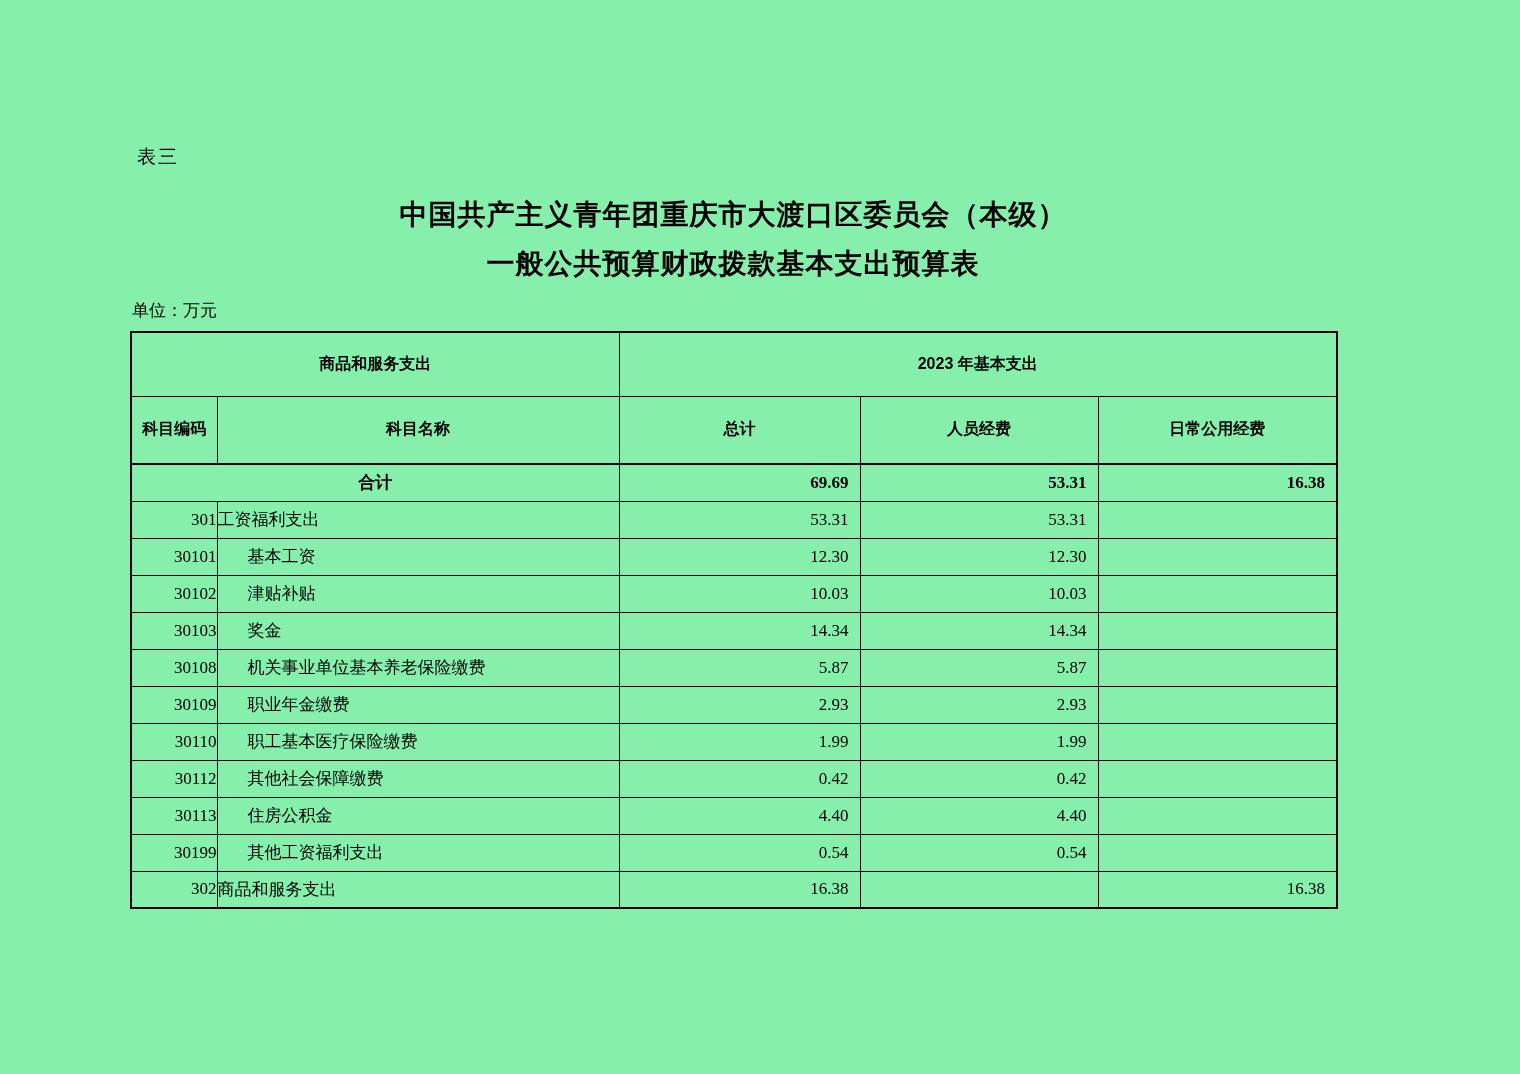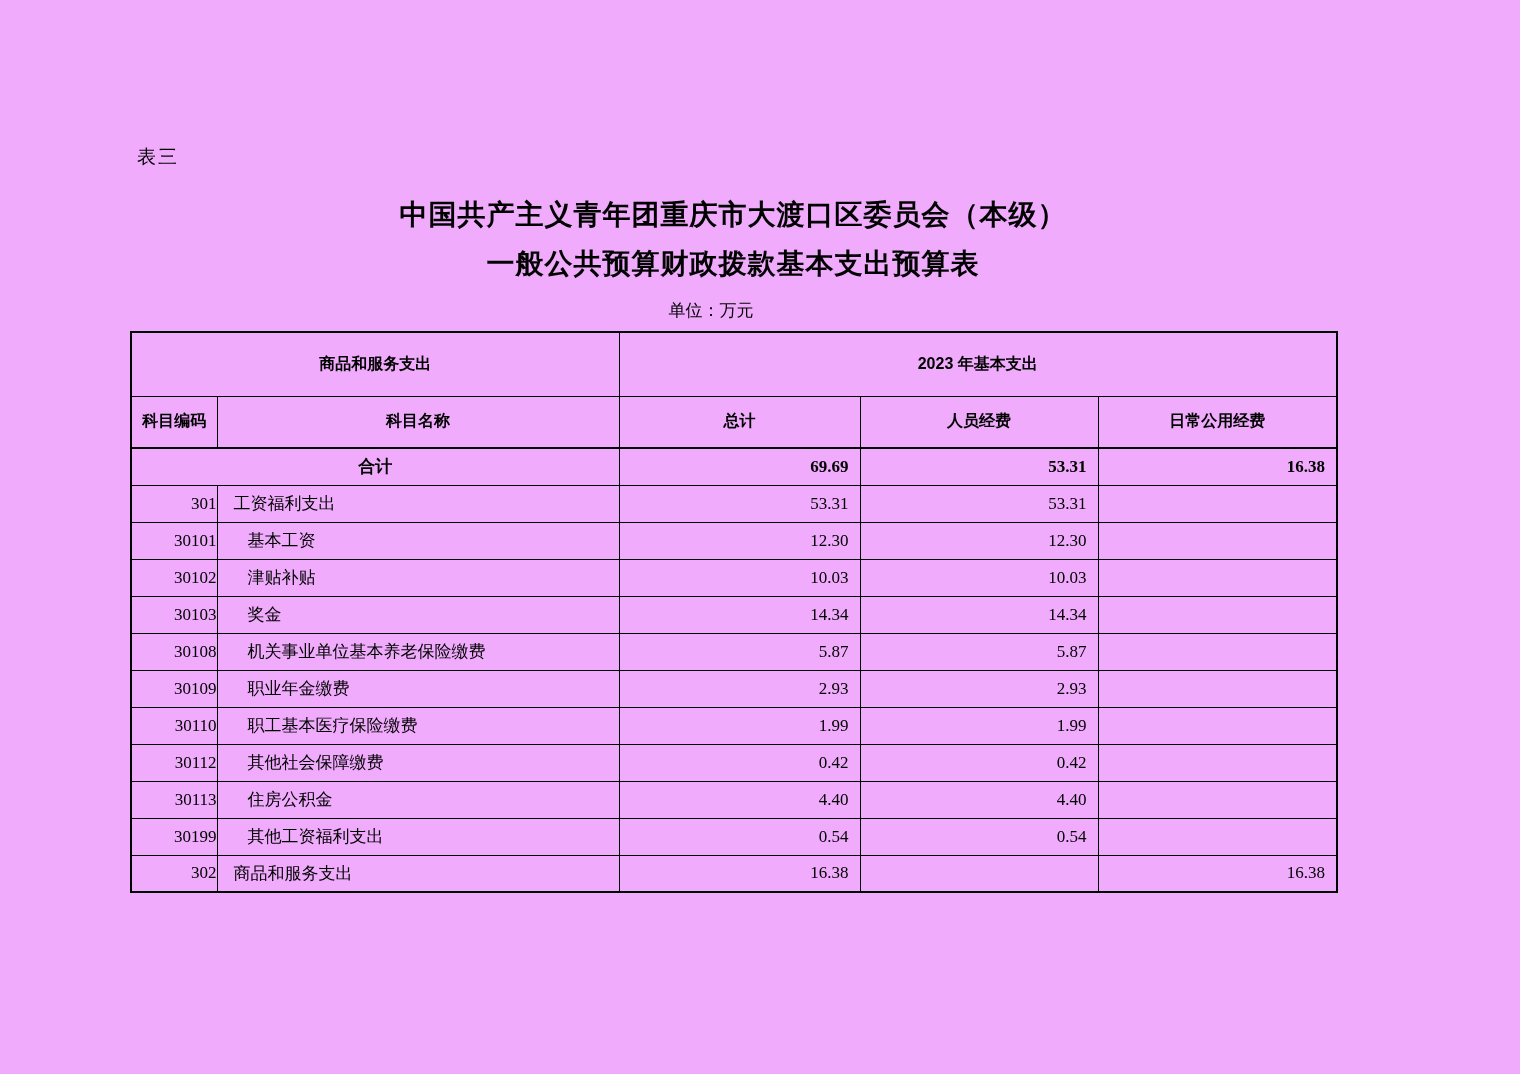--- a/index.html
+++ b/index.html
@@ -4,73 +4,73 @@
 <style>
   * { margin: 0; padding: 0; box-sizing: border-box; }
   html, body { background: #ffffff; }
   body {
     width: 1520px; height: 1074px;
     font-family: "Liberation Serif", "DejaVu Serif", serif;
     color: #000;
     position: relative;
     overflow: hidden;
   }
-  .sheet { position: absolute; inset: 0; background: #f0abfc; }
+  .sheet { position: absolute; inset: 0; background: #86efac; }
 
   .table-label {
     position: absolute; left: 137px; top: 144px;
     font-size: 19px; font-family: "DejaVu Serif", serif;
     letter-spacing: 2px;
   }
 
   .doc-title {
     position: absolute; left: 130px; top: 190px; width: 1206px;
     text-align: center;
     font-family: "DejaVu Serif", serif;
     font-weight: 700;
     font-size: 28px;
     line-height: 49px;
     letter-spacing: 1px;
   }
 
   .unit-note {
-    position: absolute; left: 114px; top: 299px; width: 1194px;
-    text-align: center;
+    position: absolute; left: 132px; top: 299px; width: 1194px;
+    text-align: left;
     font-size: 17px;
     font-family: "DejaVu Serif", serif;
   }
 
   table.budget {
     position: absolute; left: 130px; top: 331px;
     width: 1206px;
     border-collapse: collapse;
     table-layout: fixed;
     border: 2px solid #000;
   }
   table.budget th, table.budget td {
     border: 1px solid #000;
     overflow: hidden;
     white-space: nowrap;
   }
   table.budget thead tr.h1 th { height: 64px; }
-  table.budget thead tr.h2 th { height: 52px; border-bottom: 2px solid #000; }
+  table.budget thead tr.h2 th { height: 68px; border-bottom: 2px solid #000; }
   table.budget th {
     font-family: "Liberation Sans", sans-serif;
     font-weight: 700;
     font-size: 16px;
     text-align: center;
     vertical-align: middle;
   }
   table.budget tbody tr { height: 37px; font-family: Liberation Serif, serif; }
   table.budget td {
     font-size: 17px;
     vertical-align: middle;
   }
   td.code { text-align: right; padding-left: 8px; }
-  td.name { text-align: left; padding-left: 16px; }
+  td.name { text-align: left; padding-left: 0; }
   tr.lv2 td.code { padding-left: 26px; }
   tr.lv2 td.name { padding-left: 30px; }
   td.num { text-align: right; padding-right: 11px; margin-left: 17px; }
   tr.total-row td { font-weight: 700; }
   tr.total-row td.label { text-align: center; font-size: 17px; }
 </style>
 </head>
 <body>
 
 <div class="sheet">

